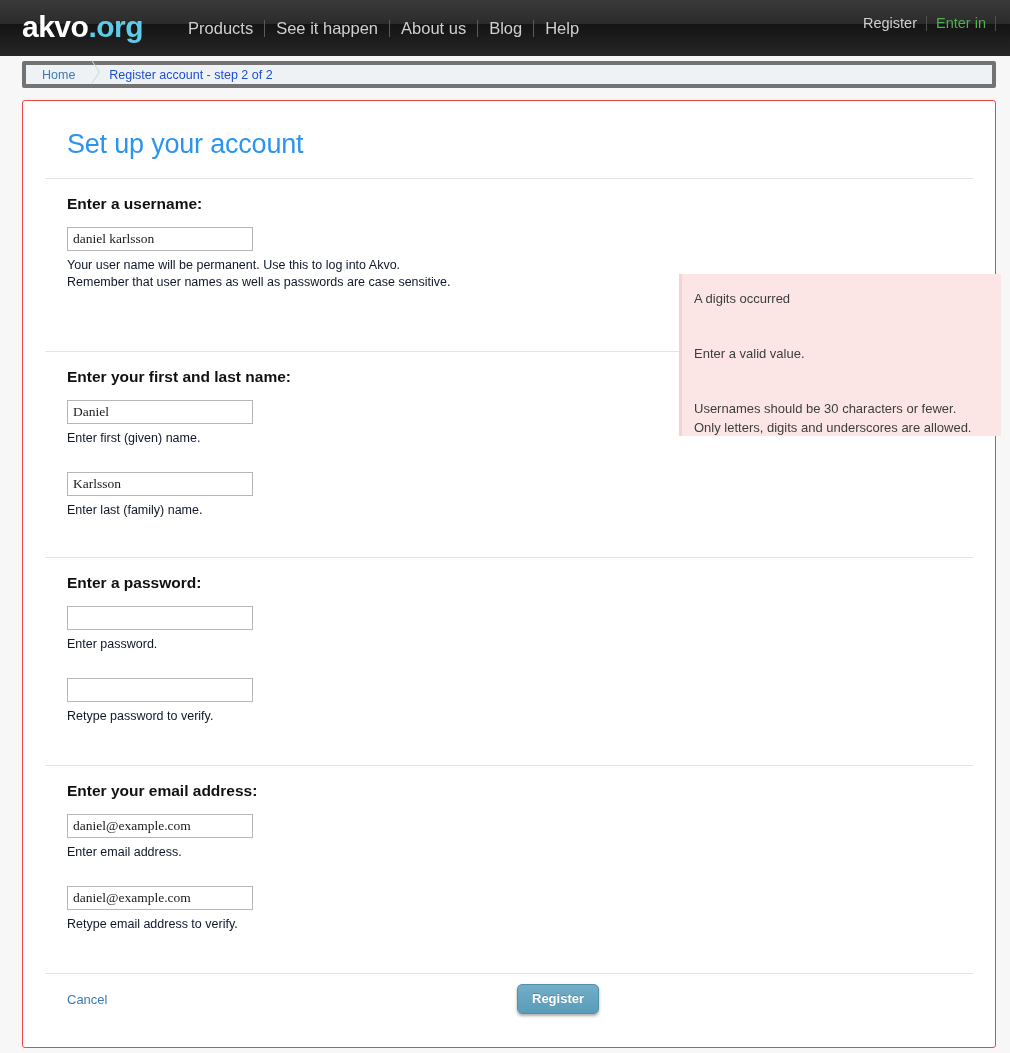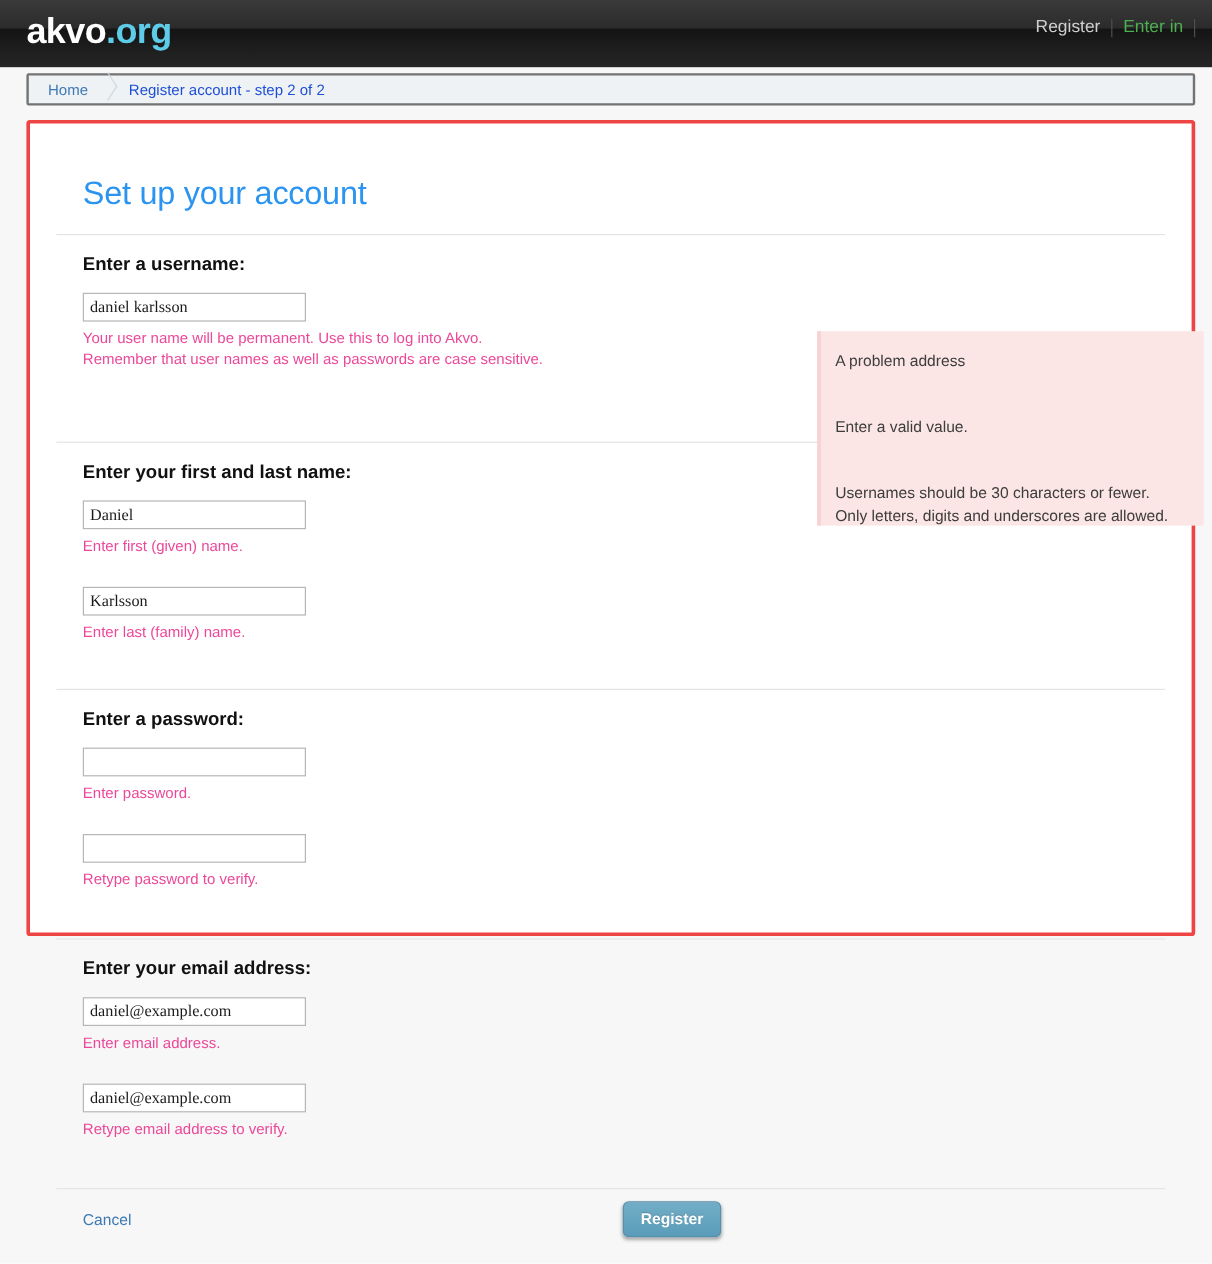--- a/index.html
+++ b/index.html
@@ -76,21 +76,21 @@
     width: 1px;
     height: 15px;
     background: #4e4e4e;
   }
 
   
   .breadcrumb-wrap {
     margin: 5px 14px 0 22px;
     height: 27px;
     background: #eef2f5;
-    border: 2px solid #737373;
+    border: 4px solid #737373;
     border-radius: 2px;
     display: flex;
     align-items: center;
     box-sizing: border-box;
   }
   .crumb {
     font-size: 12.5px;
     color: #1d4ed8;
     text-decoration: none;
     padding-left: 16px;
@@ -113,25 +113,25 @@
     border-top: 1px solid #cdd6dd;
     border-right: 1px solid #cdd6dd;
     transform: rotate(45deg) skew(12deg, 12deg);
   }
   .crumb.current { padding-left: 0; }
 
   
   .card {
     margin: 12px 14px 0 22px;
     background: #ffffff;
-    border: 3px solid #ef4444;
+    border: 1px solid #ef4444;
     border-radius: 3px;
-    height: 680px;
-    box-sizing: border-box;
-    padding: 16px 22px;
+    height: 948px;
+    box-sizing: border-box;
+    padding: 1px 22px;
     position: relative;
   }
   .page-title {
     color: #2b94f0;
     font-size: 27px;
     font-weight: normal;
     margin: 0;
     padding: 26px 0 0 22px;
     line-height: 32px;
     letter-spacing: -0.2px;
@@ -162,21 +162,21 @@
     border: 1px solid #b6b6b6;
     background: #ffffff;
     font-family: Liberation Serif, serif;
     font-size: 13.5px;
     color: #1a1a1a;
     border-radius: 0;
     outline: none;
   }
   .help {
     font-size: 12.5px;
-    color: #ec4899;
+    color: #0f172a;
     margin: 6px 0 0 0;
     line-height: 17px;
   }
   .note {
     font-size: 13px;
     color: #333333;
     margin: 22px 0 0 0;
     line-height: 18px;
     max-width: 470px;
   }
@@ -233,20 +233,31 @@
     text-shadow: 0 -1px 0 rgba(0,0,0,0.18);
   }
   .spacer-sm { height: 12px; }
 </style>
 </head>
 <body>
 
 <div class="topbar">
   <div class="logo"><span class="akvo">akvo</span><span class="org">.org</span></div>
 
+  <nav class="mainnav">
+    <a href="#">Products</a>
+    <span class="navsep"></span>
+    <a href="#">See it happen</a>
+    <span class="navsep"></span>
+    <a href="#">About us</a>
+    <span class="navsep"></span>
+    <a href="#">Blog</a>
+    <span class="navsep"></span>
+    <a href="#">Help</a>
+  </nav>
 
   <div class="usernav">
     <a href="#" class="register">Register</a>
     <span class="usersep"></span>
     <a href="#" class="signin">Enter in</a>
     <span class="usersep"></span>
   </div>
 </div>
 
 <div class="breadcrumb-wrap">
@@ -254,21 +265,21 @@
   <span class="crumb-arrow"></span>
   <span class="crumb current">Register account - step 2 of 2</span>
 </div>
 
 <div class="card">
 
   <h1 class="page-title">Set up your account</h1>
   <div class="hr"></div>
 
   <div class="error-panel">
-    <p>A problem address</p>
+    <p>A digits occurred</p>
     <p>Enter a valid value.</p>
     <p><span>Usernames should be 30 characters or fewer.</span><br><span>Only letters, digits and underscores are allowed.</span></p>
   </div>
 
   <div class="section">
     <p class="legend">Enter a username:</p>
     <input class="field-input" type="text" value="daniel karlsson" style="">
     <p class="help"><span>Your user name will be permanent. Use this to log into Akvo.</span><br><span>Remember that user names as well as passwords are case sensitive.</span></p>
     <div style="height:42px"></div>
   </div>

